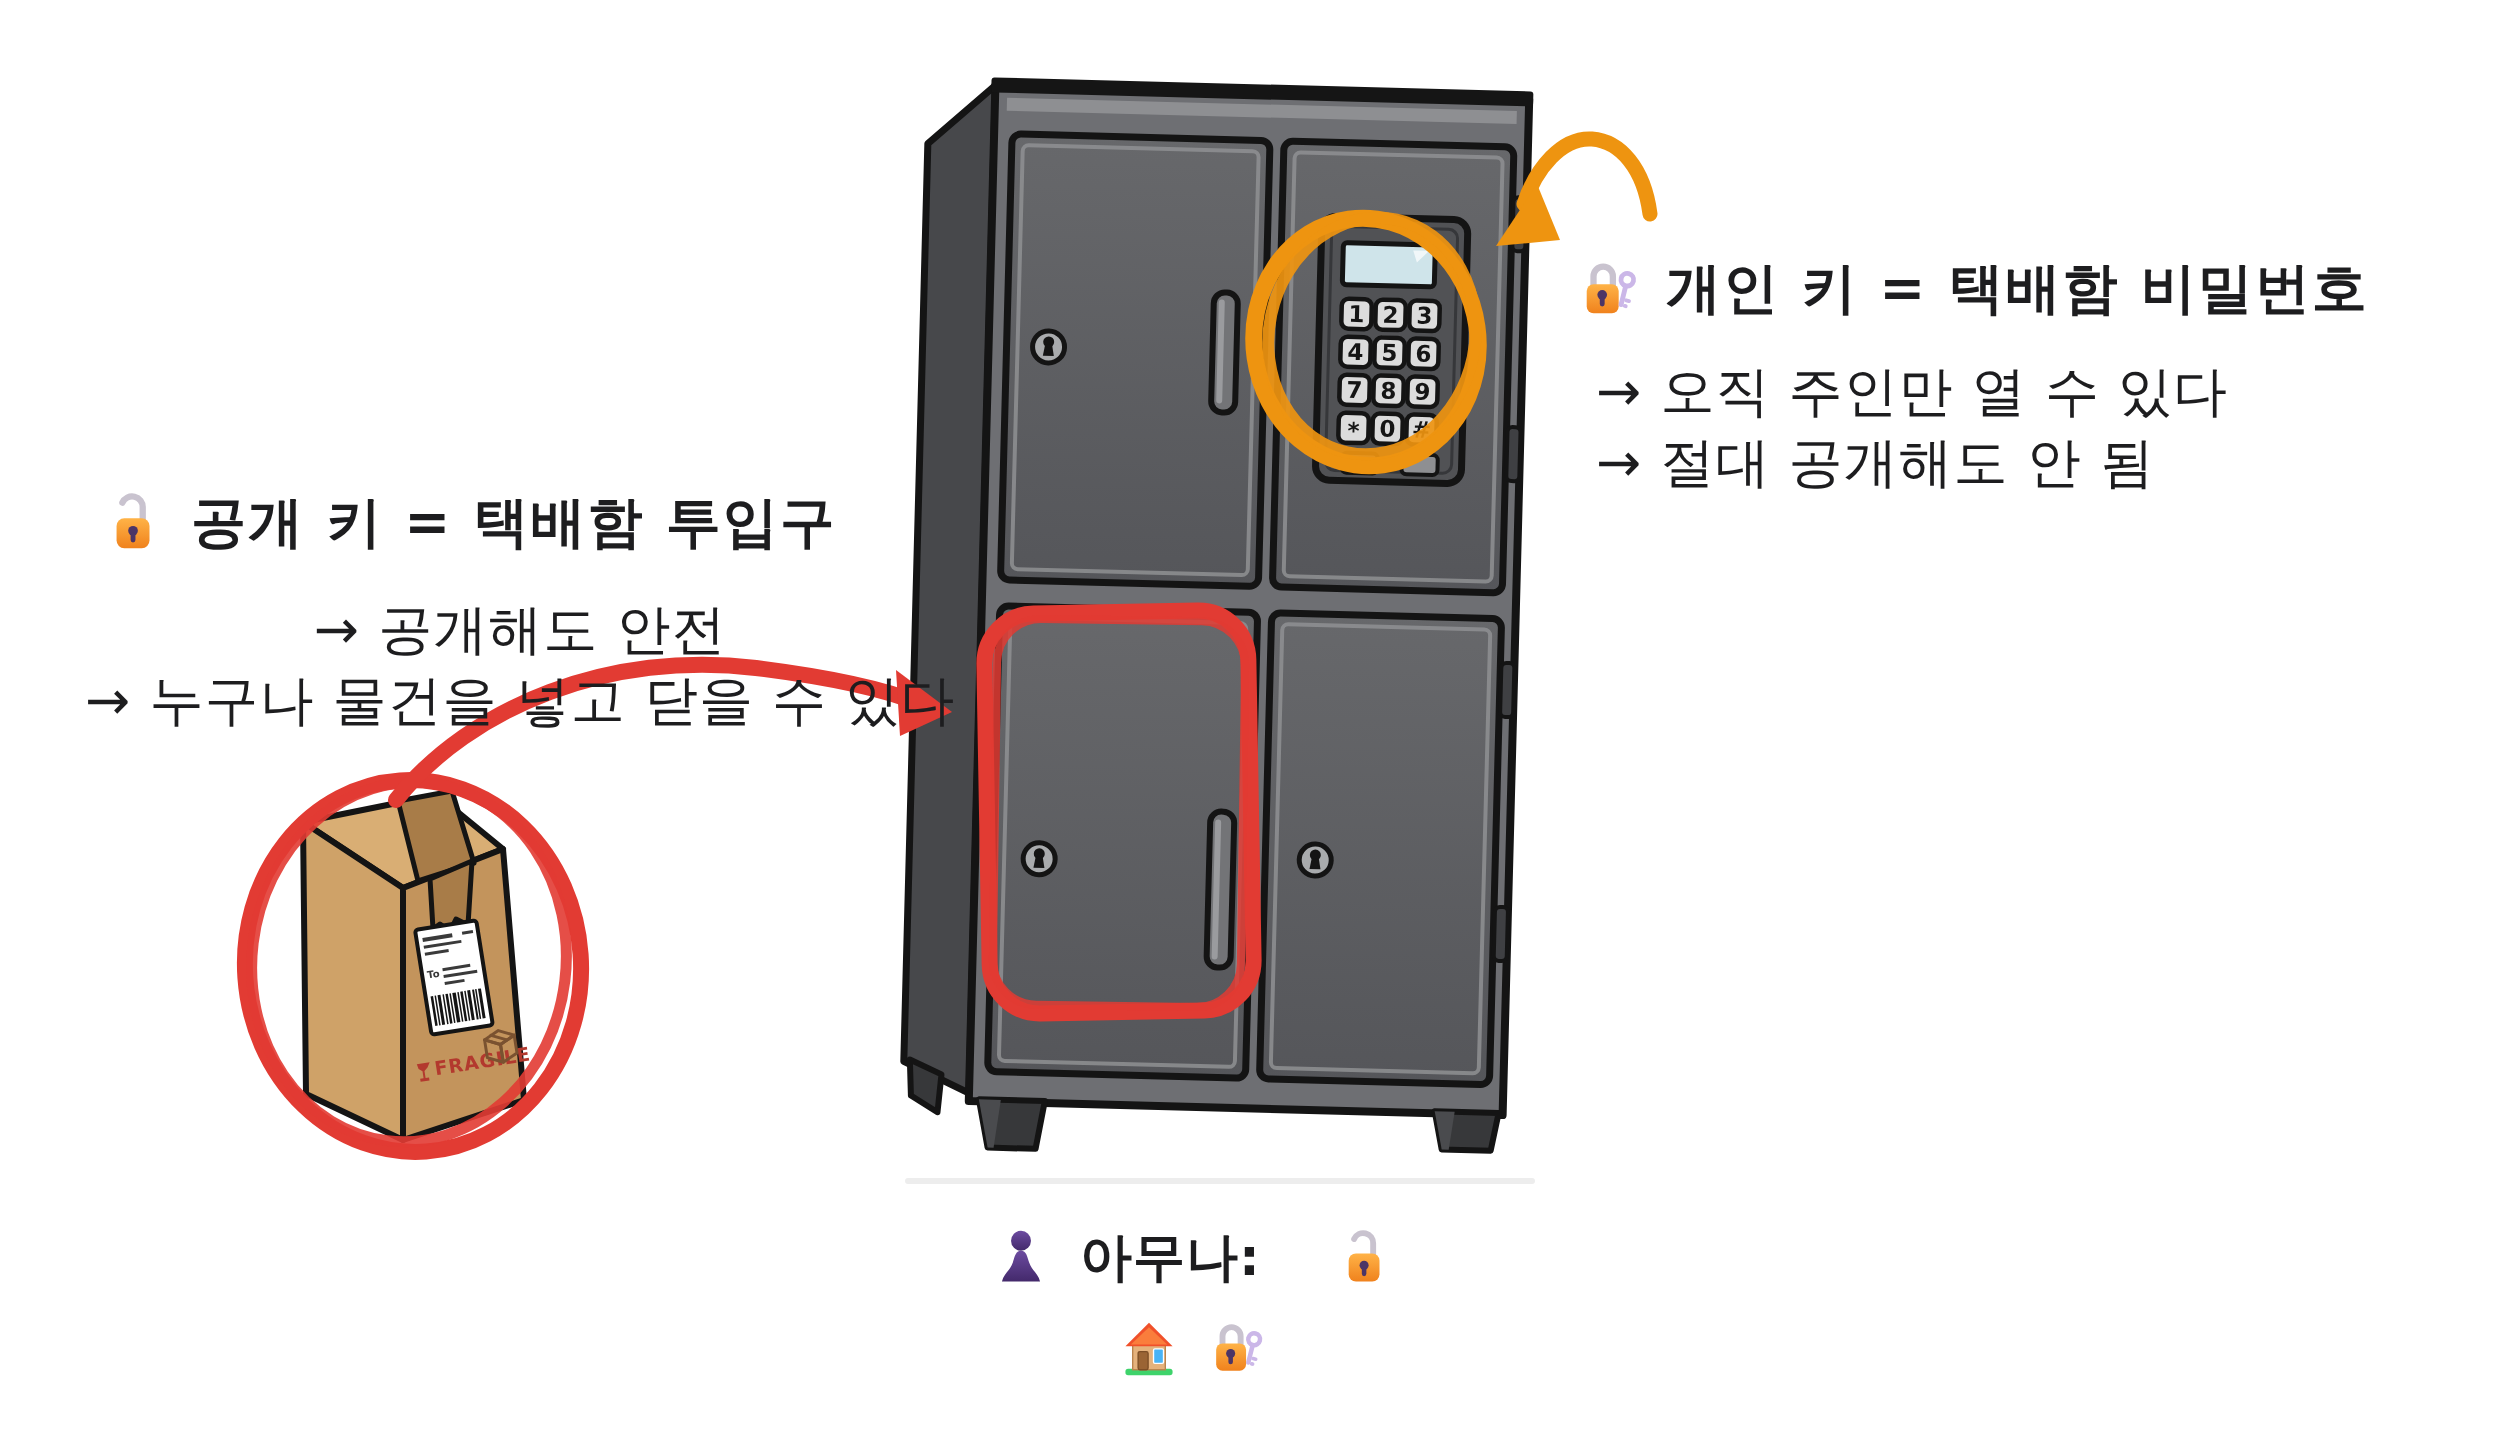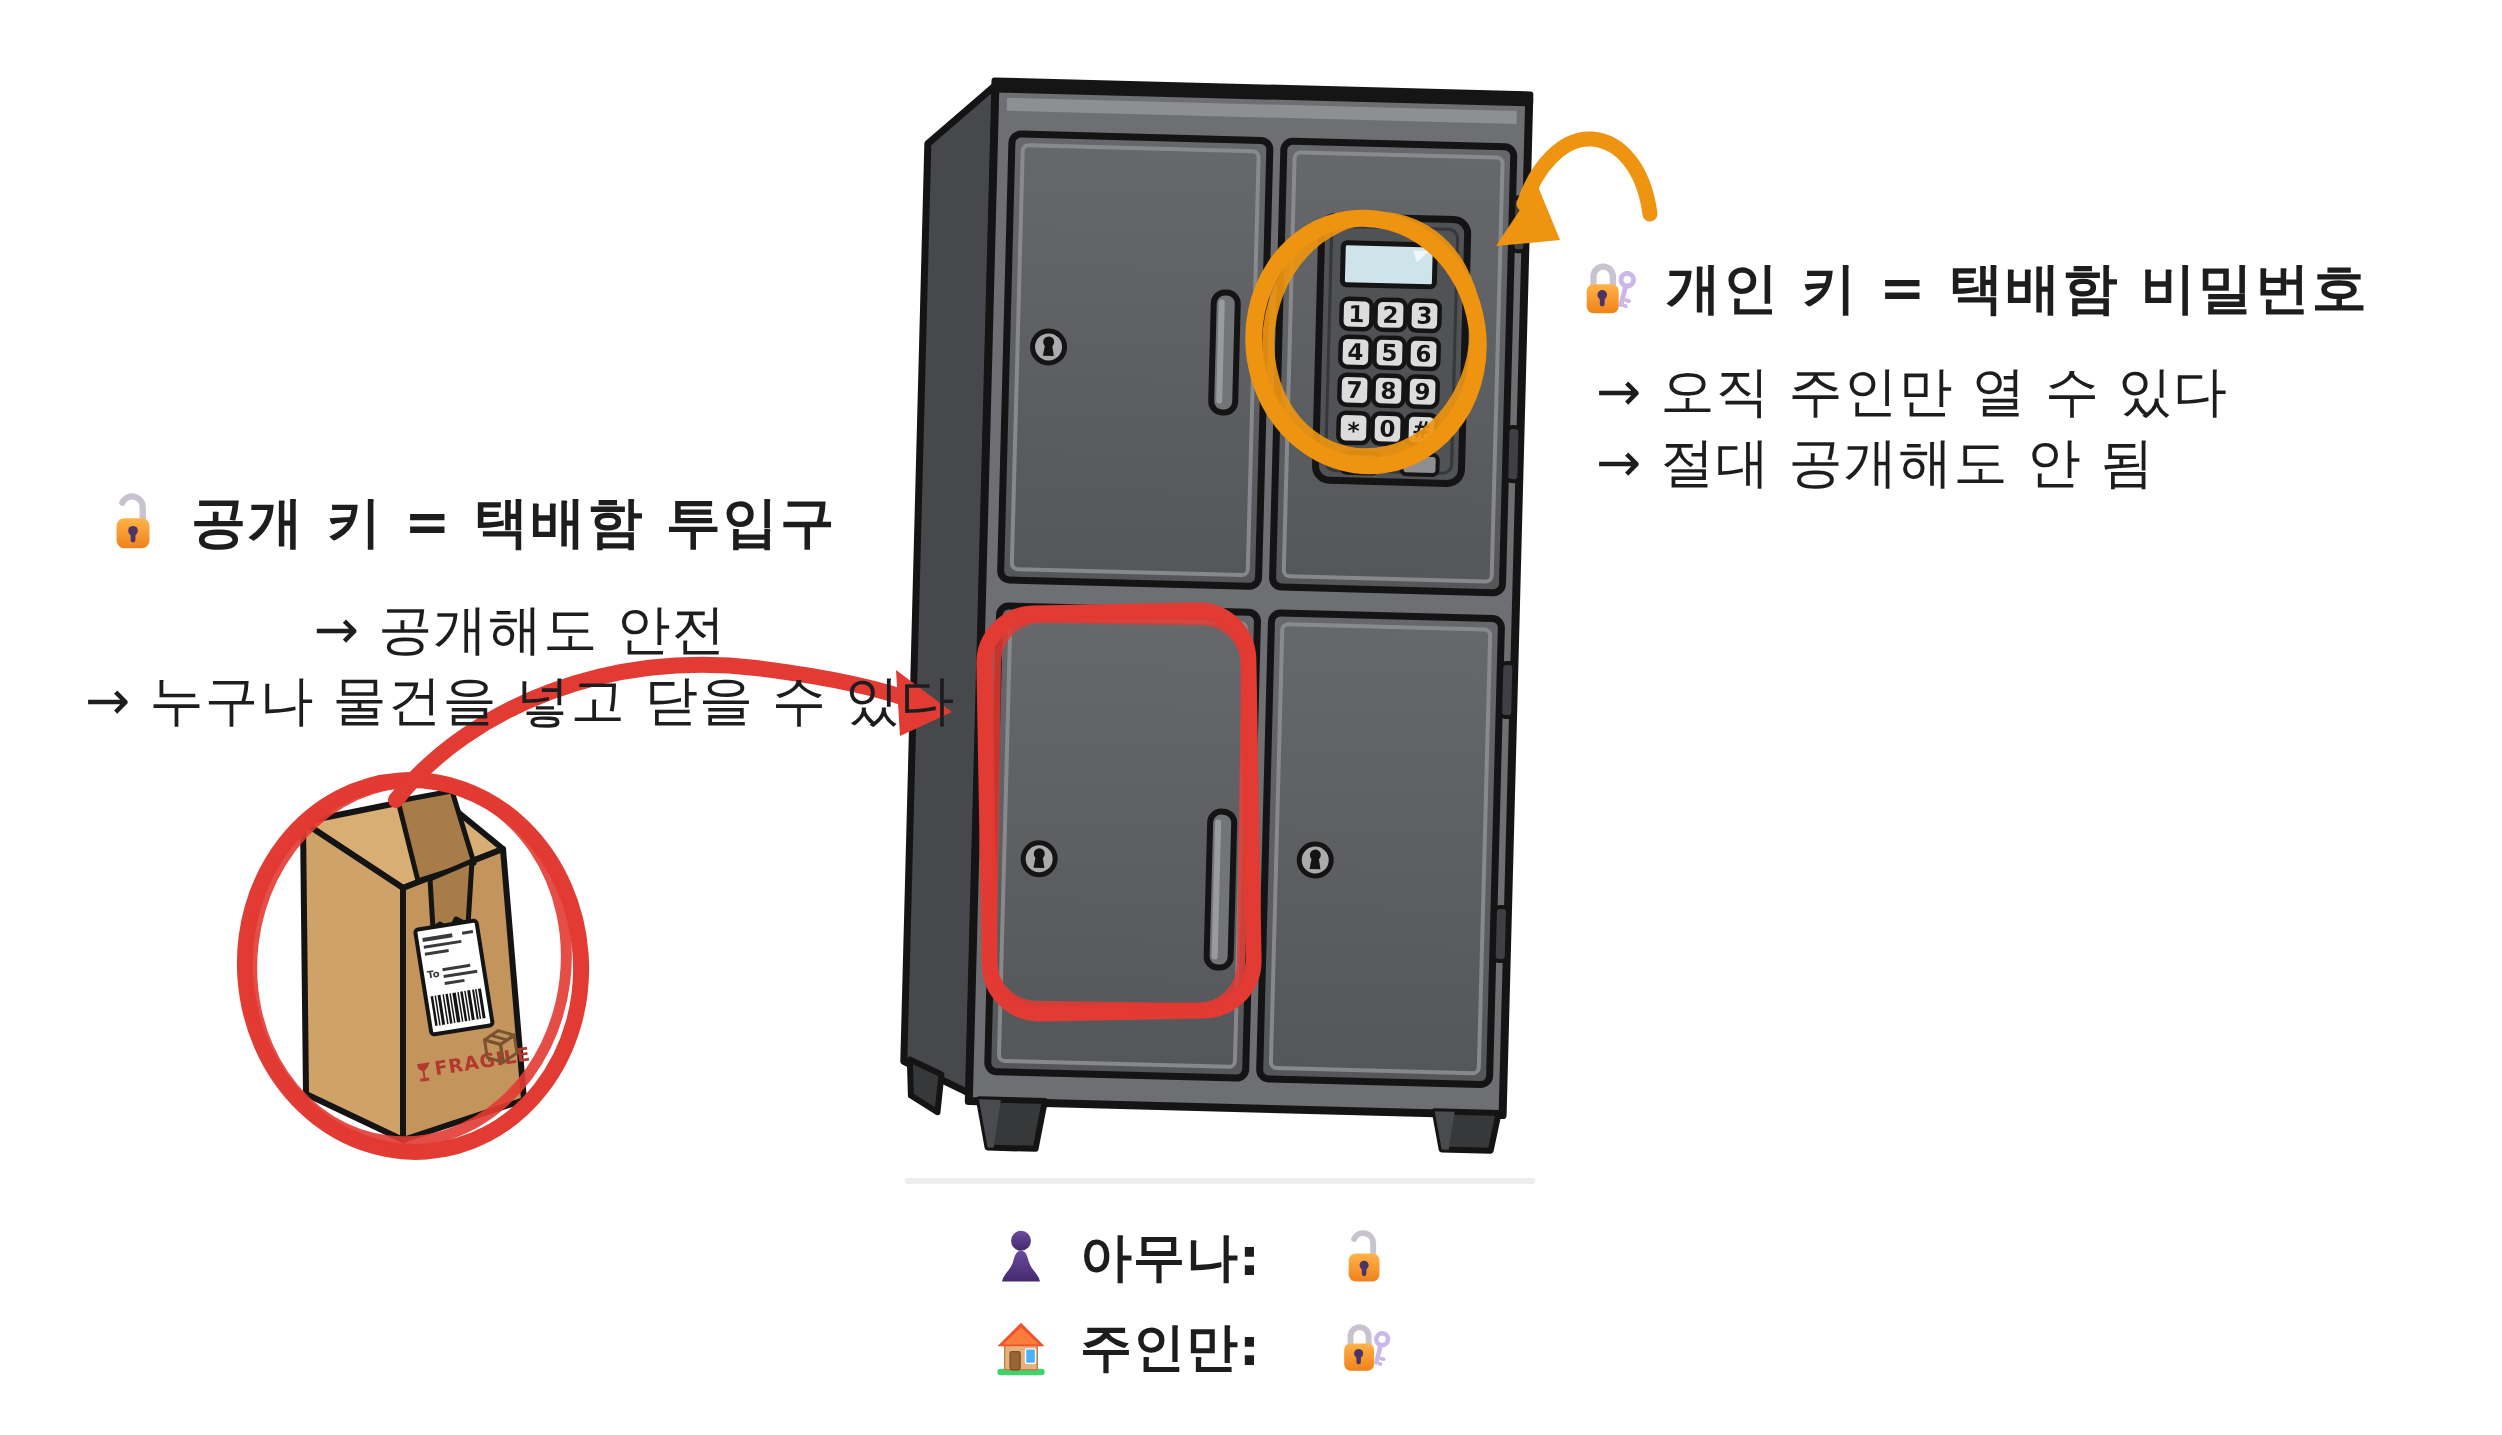--- a/index.html
+++ b/index.html
@@ -333,21 +333,20 @@
 
     <div class="legend-row">
       <svg class="subj-ico" viewBox="0 0 64 64">
         <rect x="6" y="55" width="52" height="7" rx="3" fill="#3ed36b"></rect>
         <rect x="14" y="26" width="36" height="30" fill="#e5b27c" stroke="#b9834d" stroke-width="1.5"></rect>
         <polygon points="6,30 32,4 58,30" fill="#f0502a"></polygon>
         <polygon points="12,28 32,9 52,28" fill="#fa7d3c"></polygon>
         <rect x="20" y="36" width="11" height="20" rx="2" fill="#9a6434" stroke="#7c4e26" stroke-width="1.5"></rect>
         <rect x="37" y="33" width="11" height="16" rx="1.5" fill="#49b3f5" stroke="#ffffff" stroke-width="1.5"></rect>
       </svg>
-      <span class="subject">주인만:</span>
       <svg class="key-ico" viewBox="0 0 64 64">
         <defs>
             <linearGradient id="lg-priv2" x1="0" y1="0" x2="0" y2="1">
           <stop offset="0" stop-color="#ffb347"></stop>
               <stop offset="1" stop-color="#f0821d"></stop>
         </linearGradient>
           </defs>
         <path d="M16 29 L16 19 A10 10 0 0 1 36 19 L36 29" fill="none" stroke="#c9c3cf" stroke-width="6.5" stroke-linecap="round"></path>
         <rect x="9" y="27" width="33" height="30" rx="7" fill="url(#lg-priv2)"></rect>
         <circle cx="25" cy="38" r="5" fill="#4c3566"></circle>

